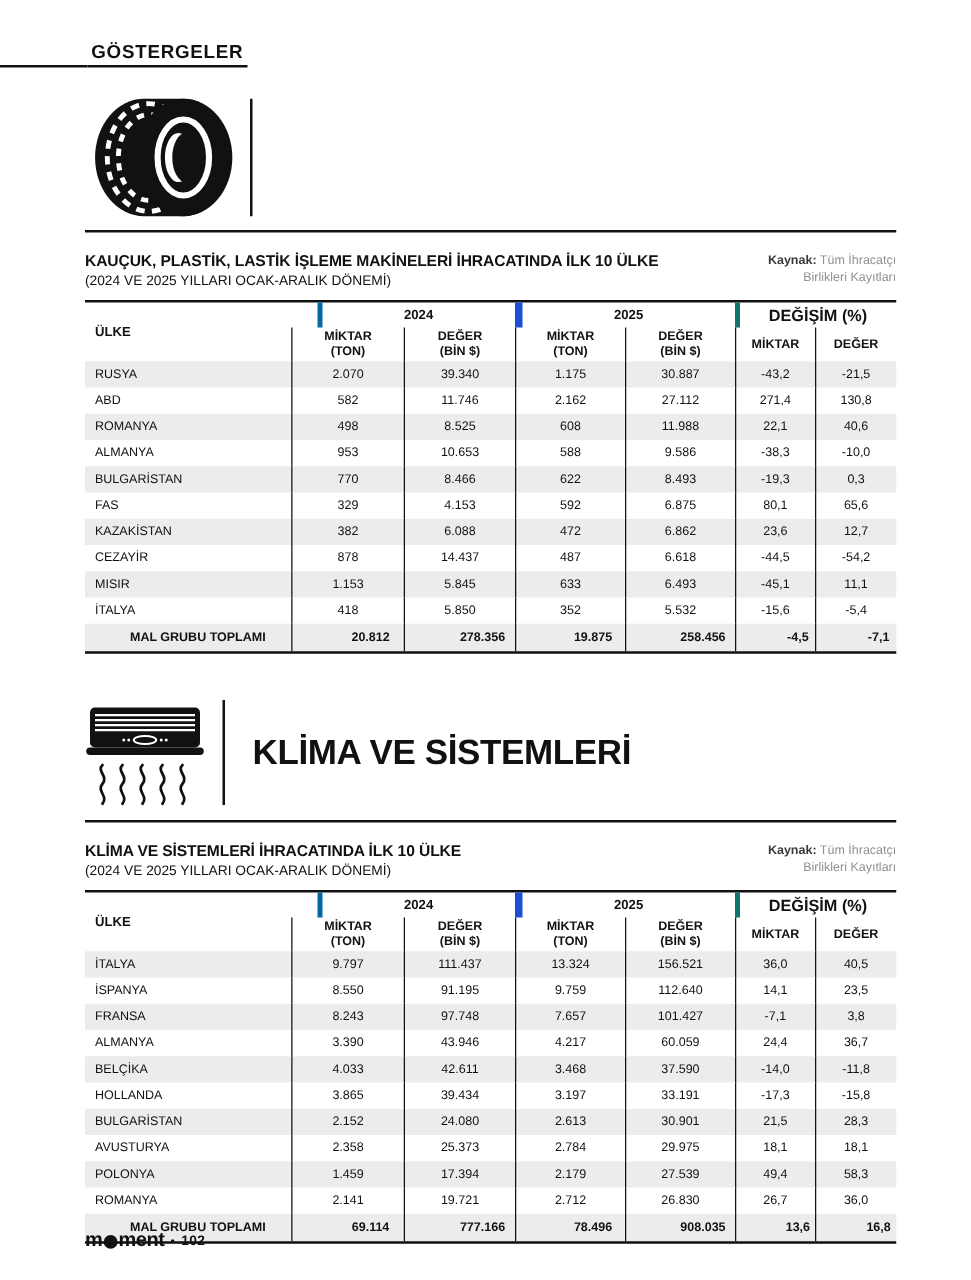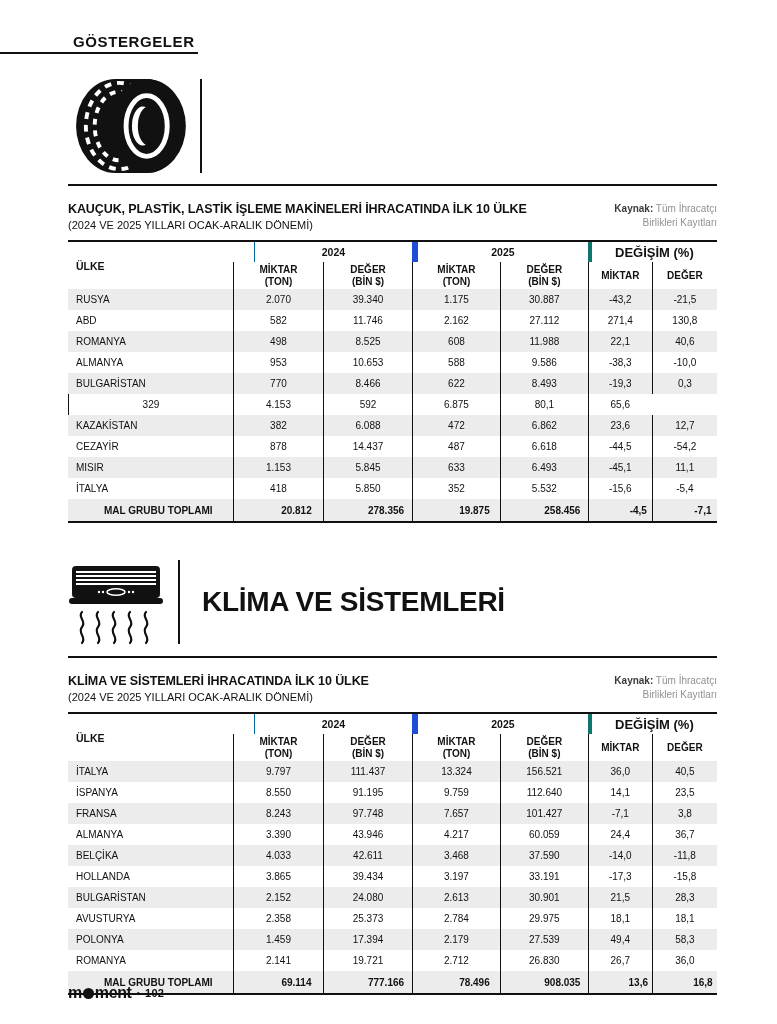--- a/index.html
+++ b/index.html
@@ -28,21 +28,21 @@
   .cap-title{font-size:12.5px;font-weight:bold;letter-spacing:-.1px;}
   .cap-sub{font-size:11px;margin-top:3px;}
   .cap-src{font-size:10px;color:#919191;text-align:right;line-height:1.4;white-space:nowrap;}
   .cap-src .src-b{color:#3a3a3a;font-weight:bold;}
 
   .tbl{--cols:25.4% 13.9% 13.7% 13.55% 13.55% 9.85% 10.05%;}
   .thead{display:grid;grid-template-columns:var(--cols);grid-template-rows:20px 27px;
          border-top:2px solid #111;}
   .hc{display:flex;align-items:center;justify-content:center;font-weight:bold;font-size:10px;}
   .h-ulke{grid-row:1/3;grid-column:1;justify-content:flex-start;padding-left:8px;font-size:10.5px;}
-  .h-y1{grid-row:1;grid-column:2/4;border-left:1px solid #0369a1;font-size:10.5px;margin-left:21px;}
+  .h-y1{grid-row:1;grid-column:2/4;border-left:4px solid #0369a1;font-size:10.5px;margin-left:21px;}
   .h-y2{grid-row:1;grid-column:4/6;border-left:6px solid #1d4ed8;font-size:10.5px;}
   .h-y3{grid-row:1;grid-column:6/8;border-left:4px solid #0f766e;font-size:13px;}
   .h-sub{grid-row:2;flex-direction:column;justify-content:center;line-height:1.2;}
   .h-sub.c2{grid-column:2;border-left:1px solid #111;}
   .h-sub.c3{grid-column:3;border-left:1px solid #111;}
   .h-sub.c4{grid-column:4;border-left:1px solid #111;}
   .h-sub.c5{grid-column:5;border-left:1px solid #111;}
   .h-sub.c6{grid-column:6;border-left:1px solid #111;}
   .h-sub.c7{grid-column:7;border-left:1px solid #111;}
 
@@ -168,20 +168,21 @@
         <div class="trow">
           <div class="tcell first">BULGARİSTAN</div>
           <div class="tcell">770</div>
           <div class="tcell">8.466</div>
           <div class="tcell">622</div>
           <div class="tcell">8.493</div>
           <div class="tcell">-19,3</div>
           <div class="tcell">0,3</div>
         </div>
         <div class="trow">
+          <div class="tcell first">FAS</div>
           <div class="tcell">329</div>
           <div class="tcell">4.153</div>
           <div class="tcell">592</div>
           <div class="tcell">6.875</div>
           <div class="tcell">80,1</div>
           <div class="tcell">65,6</div>
         </div>
         <div class="trow">
           <div class="tcell first">KAZAKİSTAN</div>
           <div class="tcell">382</div>

